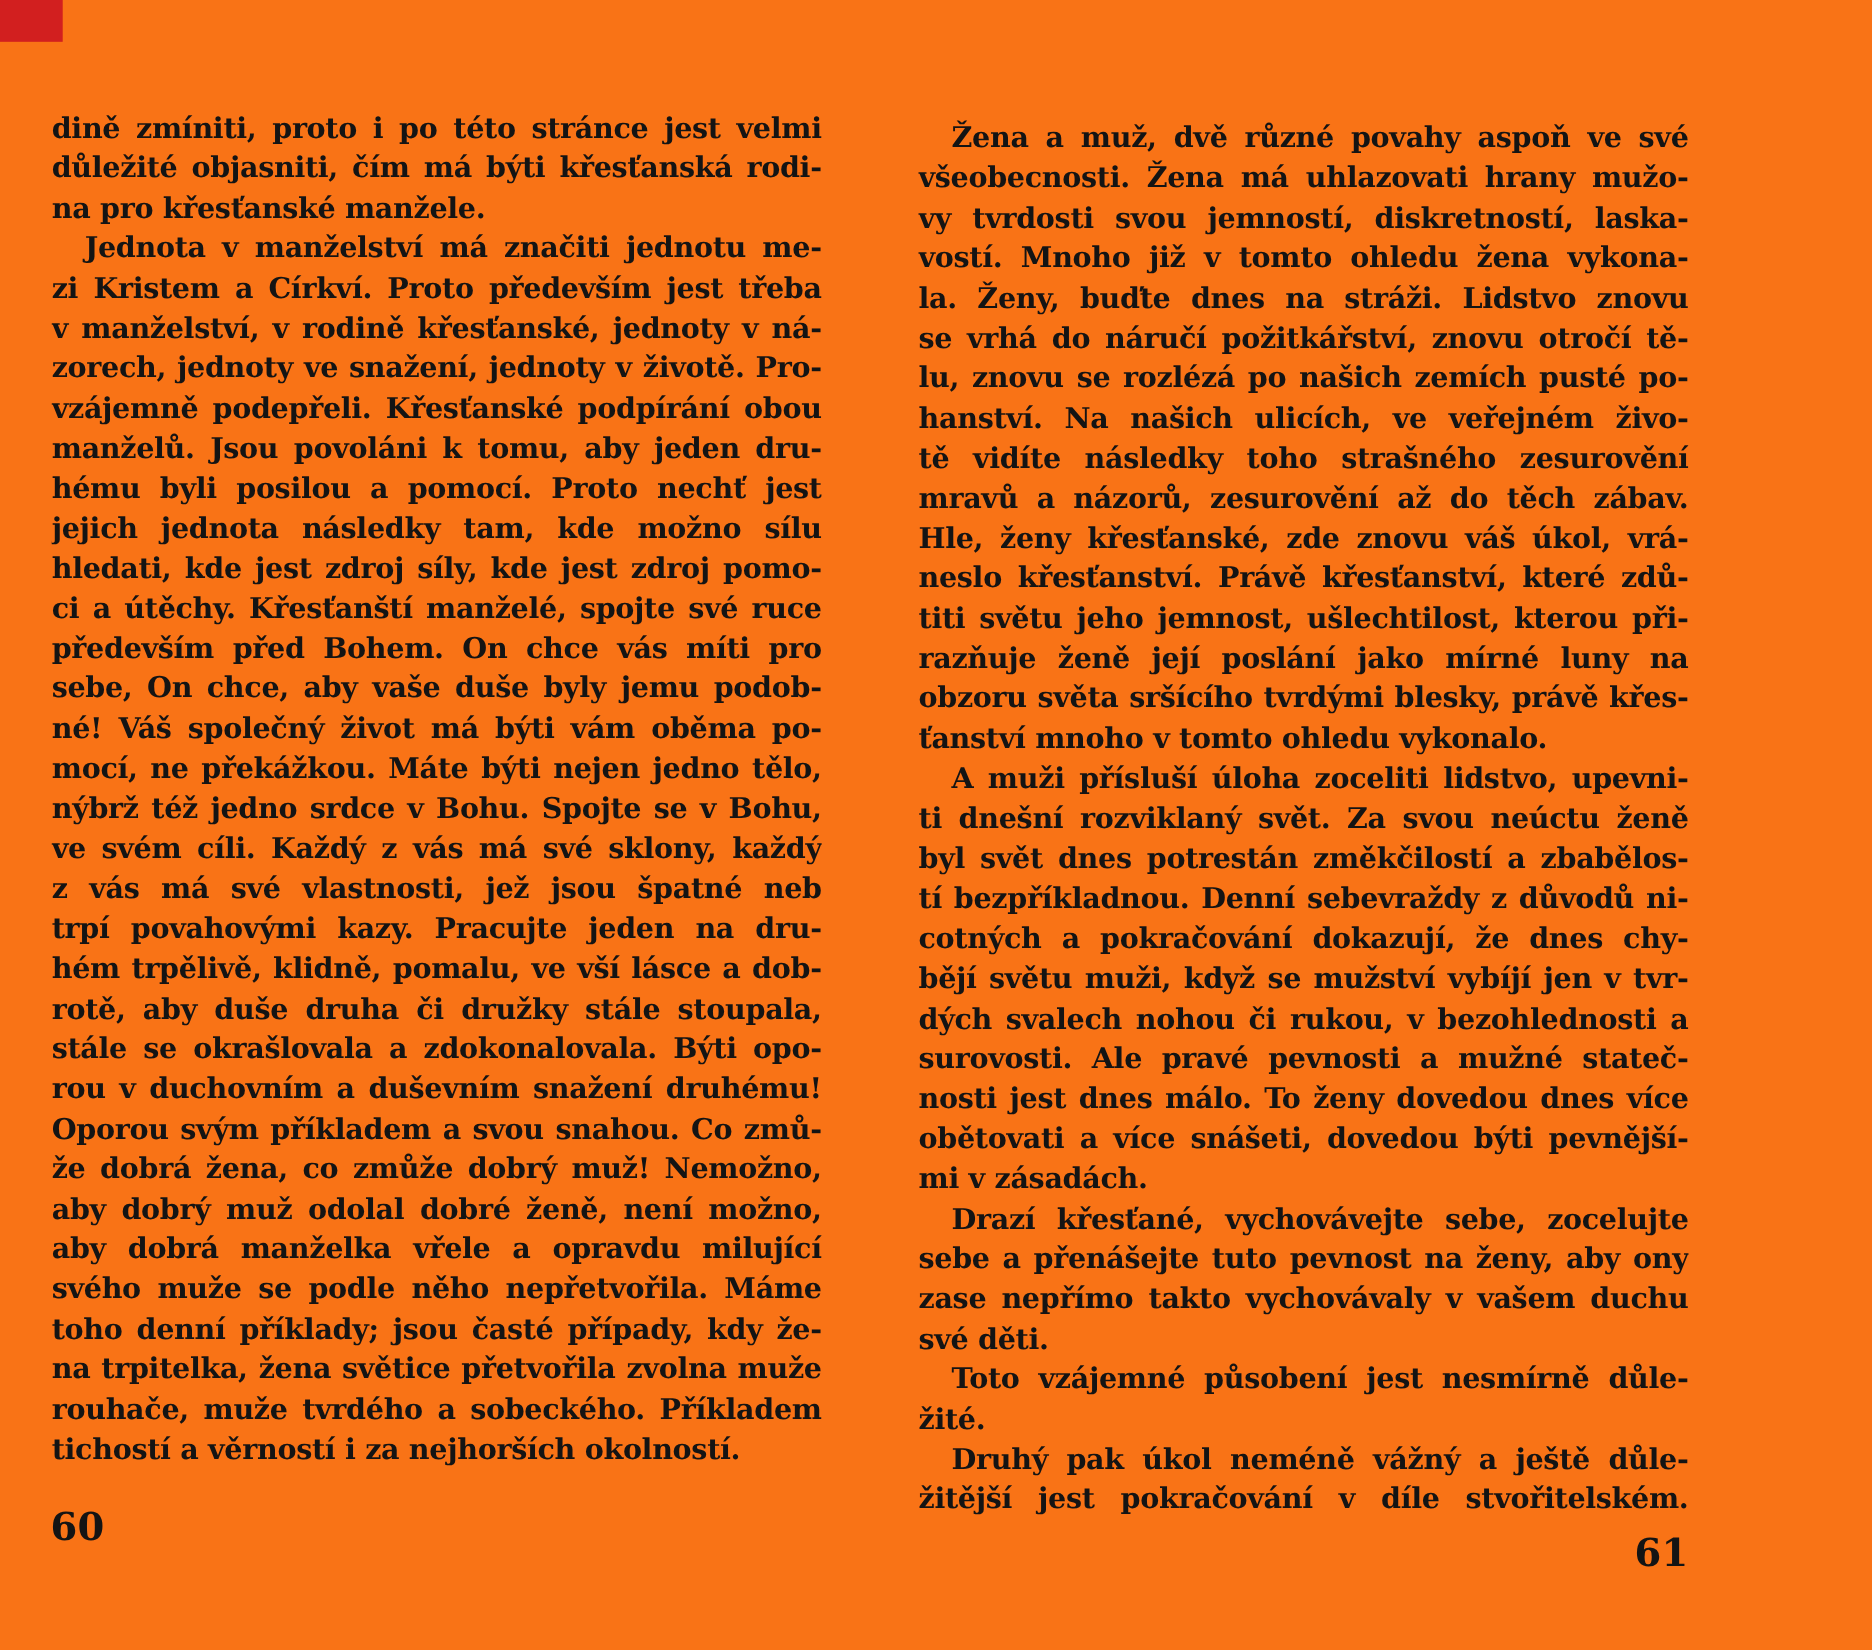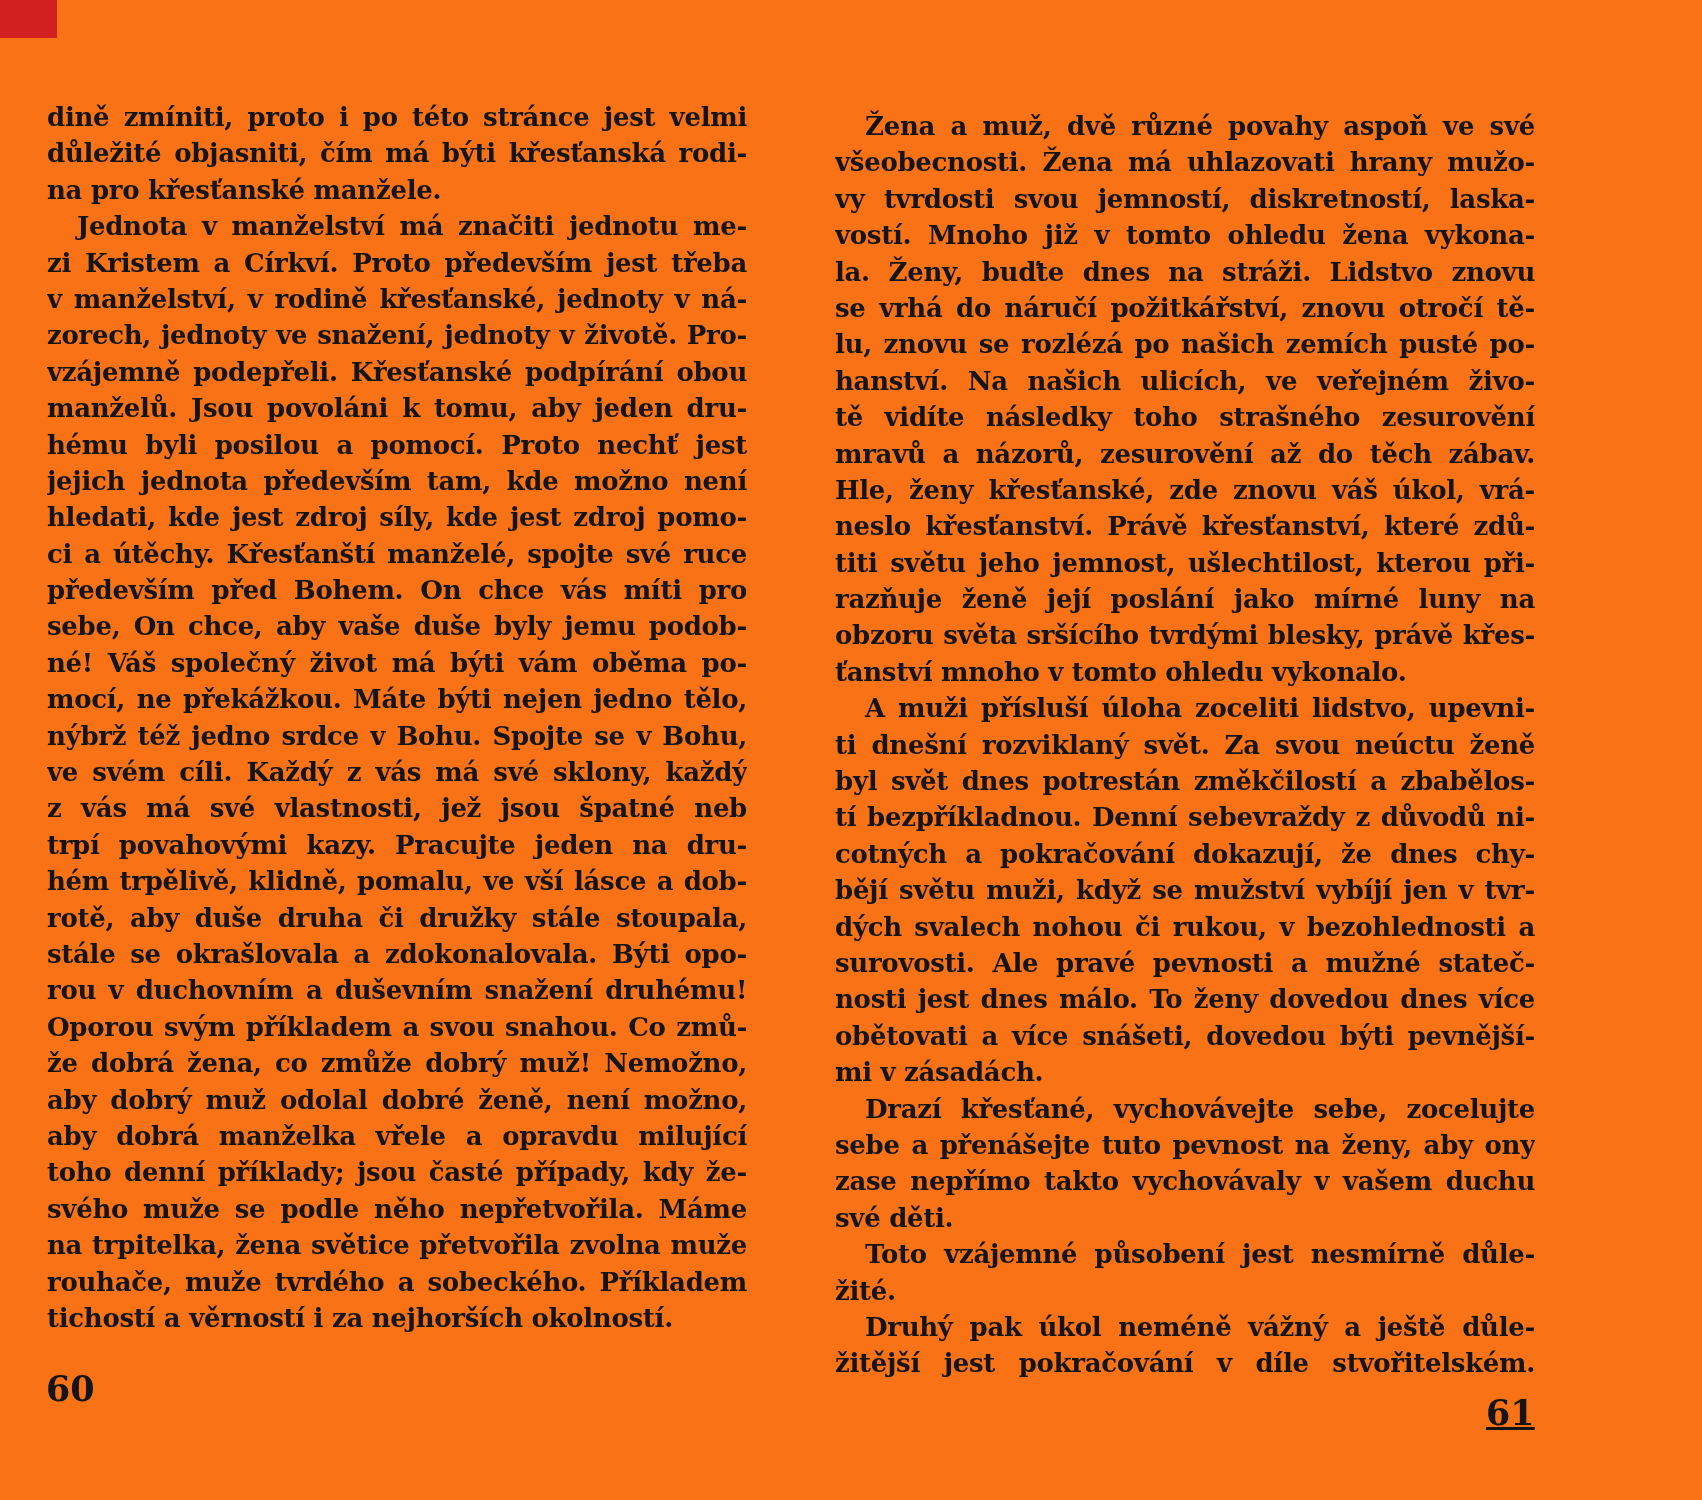--- a/index.html
+++ b/index.html
@@ -72,41 +72,41 @@
       <div class="line">dině zmíniti, proto i po této stránce jest velmi</div>
       <div class="line">důležité objasniti, čím má býti křesťanská rodi-</div>
       <div class="line noj">na pro křesťanské manžele.</div>
       <div class="line ind">Jednota v manželství má značiti jednotu me-</div>
       <div class="line">zi Kristem a Církví. Proto především jest třeba</div>
       <div class="line">v manželství, v rodině křesťanské, jednoty v ná-</div>
       <div class="line">zorech, jednoty ve snažení, jednoty v životě. Pro-</div>
       <div class="line">vzájemně podepřeli. Křesťanské podpírání obou</div>
       <div class="line">manželů. Jsou povoláni k tomu, aby jeden dru-</div>
       <div class="line">hému byli posilou a pomocí. Proto nechť jest</div>
-      <div class="line">jejich jednota především tam, kde možno není</div>
+      <div class="line">jejich jednota následky tam, kde možno sílu</div>
       <div class="line">hledati, kde jest zdroj síly, kde jest zdroj pomo-</div>
       <div class="line">ci a útěchy. Křesťanští manželé, spojte své ruce</div>
       <div class="line">především před Bohem. On chce vás míti pro</div>
       <div class="line">sebe, On chce, aby vaše duše byly jemu podob-</div>
       <div class="line">né! Váš společný život má býti vám oběma po-</div>
       <div class="line">mocí, ne překážkou. Máte býti nejen jedno tělo,</div>
       <div class="line">nýbrž též jedno srdce v Bohu. Spojte se v Bohu,</div>
       <div class="line">ve svém cíli. Každý z vás má své sklony, každý</div>
       <div class="line">z vás má své vlastnosti, jež jsou špatné neb</div>
       <div class="line">trpí povahovými kazy. Pracujte jeden na dru-</div>
       <div class="line">hém trpělivě, klidně, pomalu, ve vší lásce a dob-</div>
       <div class="line">rotě, aby duše druha či družky stále stoupala,</div>
       <div class="line">stále se okrašlovala a zdokonalovala. Býti opo-</div>
       <div class="line">rou v duchovním a duševním snažení druhému!</div>
       <div class="line">Oporou svým příkladem a svou snahou. Co zmů-</div>
       <div class="line">že dobrá žena, co zmůže dobrý muž! Nemožno,</div>
       <div class="line">aby dobrý muž odolal dobré ženě, není možno,</div>
       <div class="line">aby dobrá manželka vřele a opravdu milující</div>
+      <div class="line">svého muže se podle něho nepřetvořila. Máme</div>
       <div class="line">toho denní příklady; jsou časté případy, kdy že-</div>
-      <div class="line">svého muže se podle něho nepřetvořila. Máme</div>
       <div class="line">na trpitelka, žena světice přetvořila zvolna muže</div>
       <div class="line">rouhače, muže tvrdého a sobeckého. Příkladem</div>
       <div class="line noj">tichostí a věrností i za nejhorších okolností.</div>
     </div>
 
   <div class="page-col col-right" style="color: rgb(20, 20, 20);">
       <div class="line ind">Žena a muž, dvě různé povahy aspoň ve své</div>
       <div class="line">všeobecnosti. Žena má uhlazovati hrany mužo-</div>
       <div class="line">vy tvrdosti svou jemností, diskretností, laska-</div>
       <div class="line">vostí. Mnoho již v tomto ohledu žena vykona-</div>
@@ -138,15 +138,15 @@
       <div class="line">zase nepřímo takto vychovávaly v vašem duchu</div>
       <div class="line noj">své děti.</div>
       <div class="line ind">Toto vzájemné působení jest nesmírně důle-</div>
       <div class="line noj">žité.</div>
       <div class="line ind">Druhý pak úkol neméně vážný a ještě důle-</div>
       <div class="line">žitější jest pokračování v díle stvořitelském.</div>
     </div>
 
   <div class="pagenum pagenum-left" style="color: rgb(20, 20, 20);">60</div>
 
-  <div class="pagenum pagenum-right" style="color: rgb(20, 20, 20); text-decoration: underline;">61</div>
+  <div class="pagenum pagenum-right" style="color: rgb(20, 20, 20);">61</div>
 
 </div>
 
 </body></html>

